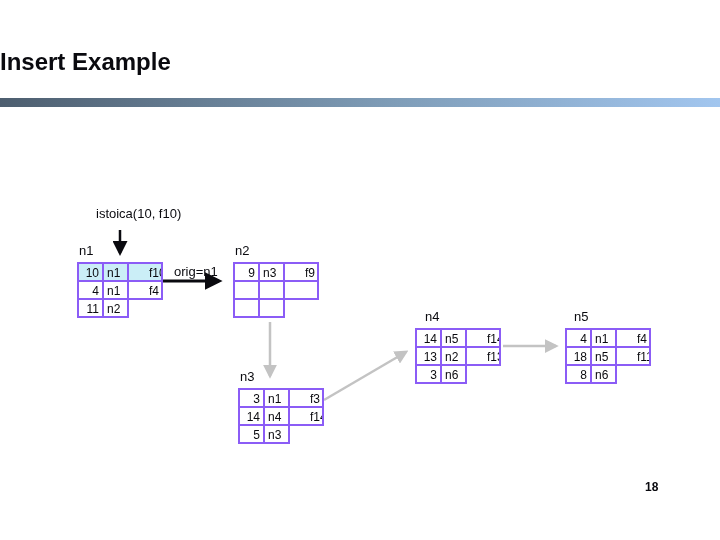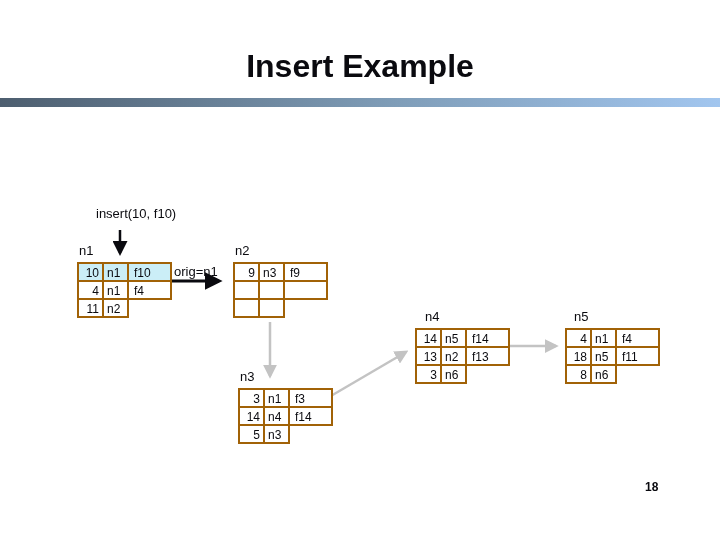--- a/index.html
+++ b/index.html
@@ -9,22 +9,22 @@
     --bar-right:#a2c6ef;
     --gray-arrow:#c3c3c3;
     --ink:#0a0a0f;
   }
   html,body{margin:0;padding:0;background:#fff;}
   .slide{
     position:relative;width:720px;height:540px;background:#ffffff;overflow:hidden;
     font-family:"Liberation Sans", sans-serif;color:var(--ink);
   }
   .title{
-    position:absolute;top:48px;left:0;width:720px;text-align:center;
-    font-size:32px;font-weight:bold;letter-spacing:0px;color:var(--ink);
+    position:absolute;top:48px;left:0;width:720px;
+    font-size:24px;font-weight:bold;letter-spacing:0px;color:var(--ink);
   }
   .bar{
     position:absolute;top:98px;left:0;width:720px;height:9px;
     background:linear-gradient(to right,var(--bar-left),var(--bar-mid) 55%,var(--bar-right));
   }
   .insert-call{position:absolute;left:96px;top:206px;font-size:13px;}
   .orig-label{position:absolute;left:174px;top:264px;font-size:13px;}
 
   .arrow-layer{position:absolute;left:0;top:0;width:720px;height:540px;pointer-events:none;}
 
@@ -34,46 +34,46 @@
   #node-n5 .node-label{left:9px;}
   #node-n1{left:77px;top:262px;}
   #node-n2{left:233px;top:262px;}
   #node-n3{left:238px;top:388px;}
   #node-n4{left:415px;top:328px;}
   #node-n5{left:565px;top:328px;}
 
   .row{display:flex;}
   .row + .row{margin-top:-2px;}
   .cell{
-    box-sizing:border-box;height:20px;border:2px solid #a16207;background:#fff;
+    box-sizing:border-box;height:20px;border:2px solid #8b5cf6;background:#fff;
     font-size:12px;line-height:16px;padding-top:1px;white-space:nowrap;overflow:hidden;
   }
   .cell + .cell{margin-left:-2px;}
   .c0{width:27px;text-align:right;padding-right:3px;}
   .c1{width:27px;text-align:left;padding-left:3px;}
-  .c2{width:45px;text-align:left;padding-left:5px;}
+  .c2{width:36px;text-align:left;padding-left:20px;}
   .row.hl .cell{background:var(--highlight);}
 
   .footer-email{
     position:absolute;left:0;top:495px;width:720px;text-align:center;
     font-size:12px;font-weight:bold;
   }
   .page-number{
     position:absolute;left:645px;top:480px;font-size:12px;font-weight:bold;
   }
 </style>
 </head>
 <body>
 
 <div class="slide">
 
   <div class="title">Insert Example</div>
   <div class="bar"></div>
 
-  <div class="insert-call">insert(10, f10)</div>
+  <div class="insert-call">istoica(10, f10)</div>
   <div class="orig-label">orig=n1</div>
 
   <svg class="arrow-layer" width="720" height="540" viewBox="0 0 720 540">
     <defs>
       <marker id="ah-black" viewBox="0 0 10 10" refX="8" refY="5" markerWidth="6" markerHeight="6" orient="auto">
         <path d="M0,0 L10,5 L0,10 z" style="fill:var(--ink)"></path>
       </marker>
       <marker id="ah-gray" viewBox="0 0 10 10" refX="8" refY="5" markerWidth="5.5" markerHeight="5.5" orient="auto">
         <path d="M0,0 L10,5 L0,10 z" style="fill:var(--gray-arrow)"></path>
       </marker>

